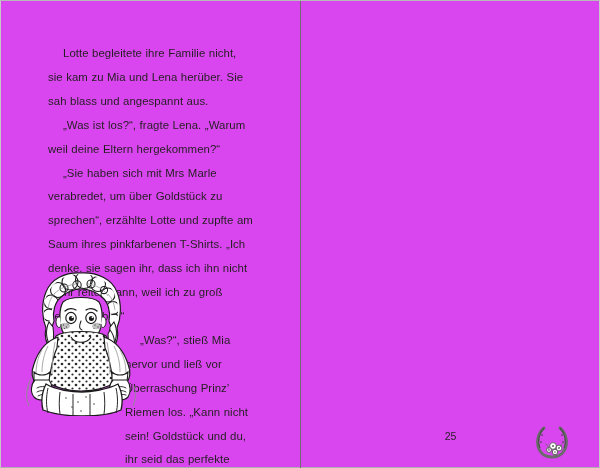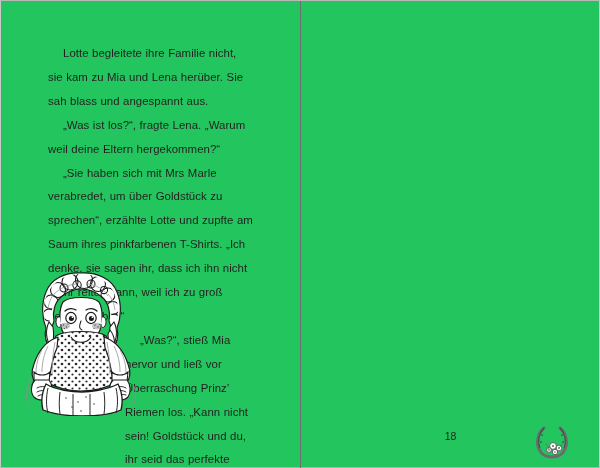--- a/index.html
+++ b/index.html
@@ -11,21 +11,21 @@
     width: 600px;
     height: 468px;
     overflow: hidden;
     font-family: "Liberation Sans", sans-serif;
   }
 
   .book-spread {
     position: relative;
     width: 600px;
     height: 468px;
-    background: #22c55e;
+    background: #d946ef;
     box-sizing: border-box;
     border-top: 1px solid #b8b8b8;
     border-left: 1px solid #c8c8c8;
     border-right: 1px solid #c8c8c8;
     border-bottom: 1px solid #b0b0b0;
   }
 
   
   .gutter-divider {
     position: absolute;
@@ -284,21 +284,21 @@
           <path d="M13,114 C11,118 10,122 10,126"></path>
         </g>
       </svg>
     </div>
   </div>
 
   <div class="gutter-divider"></div>
 
   <div class="page page-right">
 
-    <div class="page-number">18</div>
+    <div class="page-number">25</div>
 
     <div class="page-ornament">
       <svg viewBox="0 0 38 36" xmlns="http://www.w3.org/2000/svg">
 
         <path d="M11,4 C5,9 3,18 6,25 C8,30 13,33 19,33 C25,33 30,30 32,25 C35,18 33,9 27,4" fill="none" stroke="#6b6b6b" stroke-width="3" stroke-linecap="round"></path>
         <path d="M11,4 C6,9 4,17 7,24" fill="none" stroke="#4d4d4d" stroke-width="1.1"></path>
         <path d="M27,4 C32,9 34,17 31,24" fill="none" stroke="#4d4d4d" stroke-width="1.1"></path>
 
         <g fill="#3f3f3f">
           <circle cx="9" cy="11" r="0.85"></circle>

